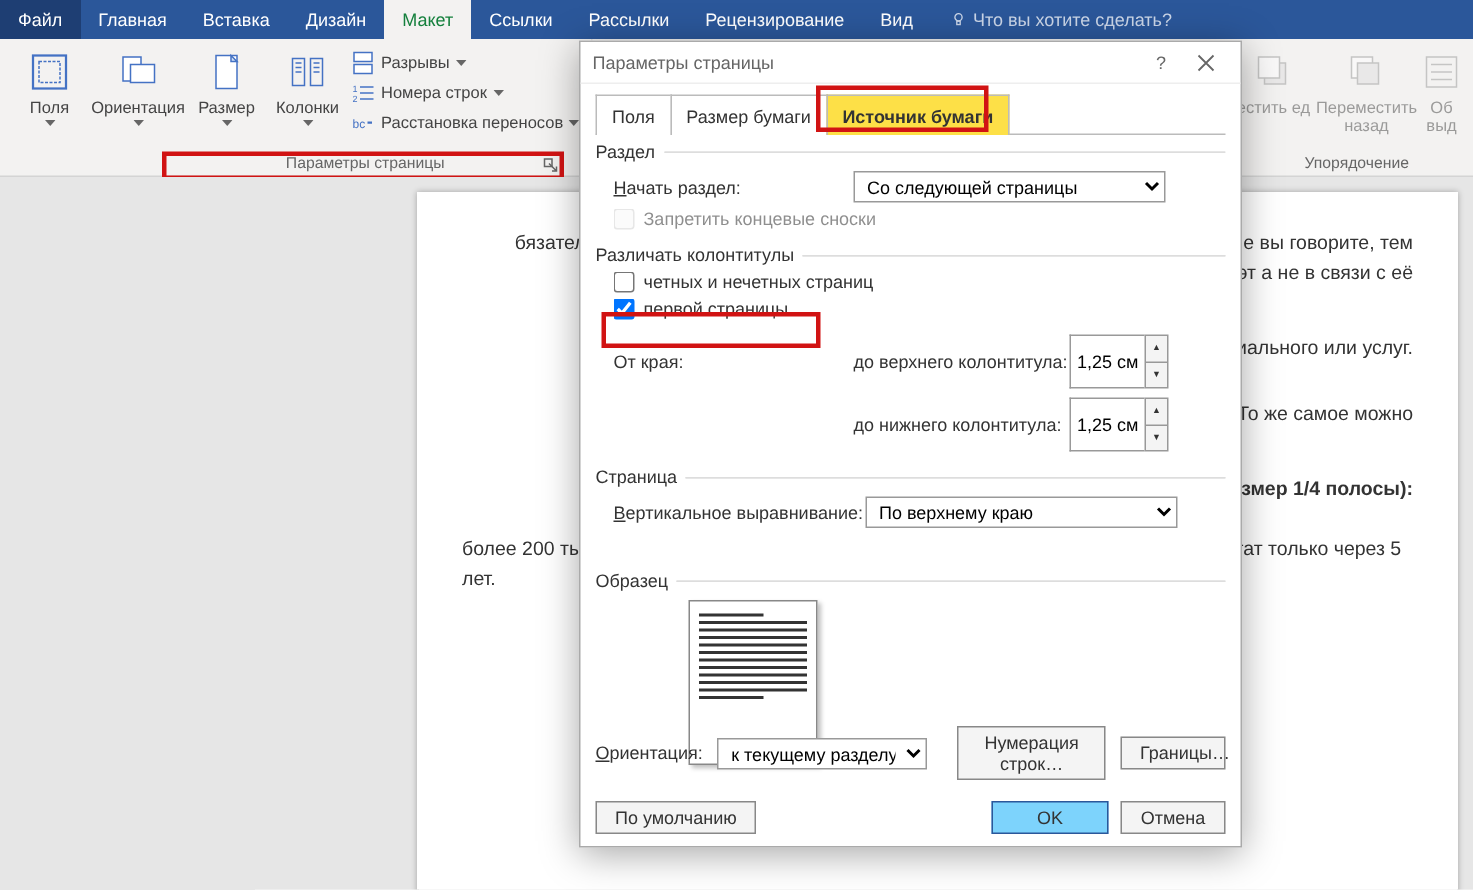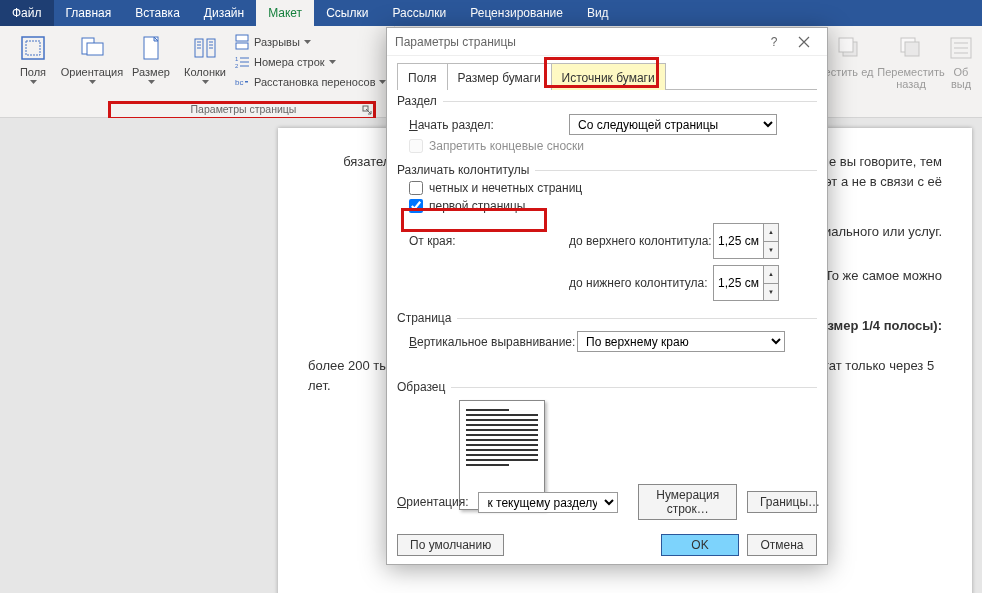--- a/index.html
+++ b/index.html
@@ -29,21 +29,21 @@
   .page { position:absolute; left:278px; top:10px; width:694px; height:560px; background:#fff; box-shadow:0 0 4px rgba(0,0,0,.3); padding:24px 30px; }
   .page p { font-size:13px; color:#333; line-height:20px;}
   
   .dialog { position:absolute; left:386px; top:27px; width:442px; height:538px; background:#fff; border:1px solid #aaa; box-shadow:0 4px 24px rgba(0,0,0,.35); font-size:12px; color:#333;}
   .dlg-title { height:28px; display:flex; align-items:center; padding:0 8px; border-bottom:1px solid #eee; font-size:12px; color:#666;}
   .dlg-title .spacer{flex:1;}
   .dlg-title .winbtn{ width:30px;height:28px;display:flex;align-items:center;justify-content:center;color:#666;cursor:pointer;}
   .dlg-tabs { position:relative; padding:6px 10px 0 10px; height:34px; }
   .dlg-tabs .row{ border-bottom:1px solid #bbb; display:flex; height:28px;}
   .dlg-tab { border:1px solid #bbb; border-bottom:none; padding:4px 10px 3px; font-size:12px; margin-right:-1px; background:#fff; cursor:pointer; position:relative; top:1px; display:flex; align-items:center;}
-  .dlg-tab.active { background:#fef9c3; }
+  .dlg-tab.active { background:#fde047;font-weight:bold; }
   .dlg-body { position:absolute; left:10px; right:10px; top:66px; bottom:40px; overflow:hidden;}
   .fs-label { font-size:12px; color:#333; position:relative; }
   .fs-label::after { content:""; position:absolute; left: calc(100% + 6px); right:-380px; top:50%; border-top:1px solid #ddd;}
   .fs-label-wrap{ display:flex; align-items:center;}
   .fs-label-wrap .line{ flex:1; border-top:1px solid #ddd; margin-left:6px;}
   .form-row { display:flex; align-items:center; margin-top:6px; }
   .form-row .lbl { width:160px; }
   select.dlg-select, input.dlg-input { border:1px solid #999; font-size:12px; padding:2px 4px; height:21px; background:#fff;}
   .dlg-select{ width:208px;}
   .chk { display:flex; align-items:center; gap:6px; margin-top:4px; }
@@ -69,20 +69,27 @@
 <div class="ribbon-tabs">
   <div class="tab file">Файл</div>
   <div class="tab">Главная</div>
   <div class="tab">Вставка</div>
   <div class="tab">Дизайн</div>
   <div class="tab active">Макет</div>
   <div class="tab">Ссылки</div>
   <div class="tab">Рассылки</div>
   <div class="tab">Рецензирование</div>
   <div class="tab">Вид</div>
+  <div class="tell-me">
+    <svg viewBox="0 0 16 16">
+        <circle cx="8" cy="6" r="3.2" fill="none" stroke="#cbd6e8" stroke-width="1.2"></circle>
+        <rect x="6.5" y="9.5" width="3" height="3" fill="none" stroke="#cbd6e8" stroke-width="1.2"></rect>
+      </svg>
+    <span>Что вы хотите сделать?</span>
+  </div>
 </div>
 
 <div class="ribbon">
 
   <div class="ribbon-group" style="display:flex;flex-direction:row;">
     <div style="display:flex;">
       <div class="big-btn">
         <div class="ico">
             <svg width="28" height="28">
               <rect x="3" y="3" width="22" height="22" fill="none" stroke="#4472c4" stroke-width="1.5"></rect>
@@ -217,20 +224,23 @@
     <div class="group-caption" style="width:376px;">
       <span style="margin-left:112px;">Параметры страницы</span>
       <div class="dlg-launcher">
         <svg width="10" height="10">
             <rect x="1" y="1" width="5" height="5" fill="none" stroke="#666"></rect>
             <path d="M4 4 L9 9 M6 9 H9 V6" stroke="#666" fill="none"></path>
           </svg>
       </div>
     </div>
     <div style="flex:1"></div>
+    <div class="group-caption" style="width:155px;border-right:none;">
+      <span>Упорядочение</span>
+    </div>
   </div>
 
   <div class="red-callout" style="left:108px; bottom:-3px; width:268px; height:19px;"></div>
 </div>
 
 <div class="workspace">
   <div class="page">
     <p style="text-align:right;">бязательно должен бы тать достаточное циалистов сходятся в К рекламе вполне вы говорите, тем неэффективным, то эт а не в связи с её</p>
     <p style="text-align:right; margin-top:30px;">ятями потенциального или услуг.</p>
     <p style="text-align:right; margin-top:24px;">уществляется, в . То же самое можно</p>

